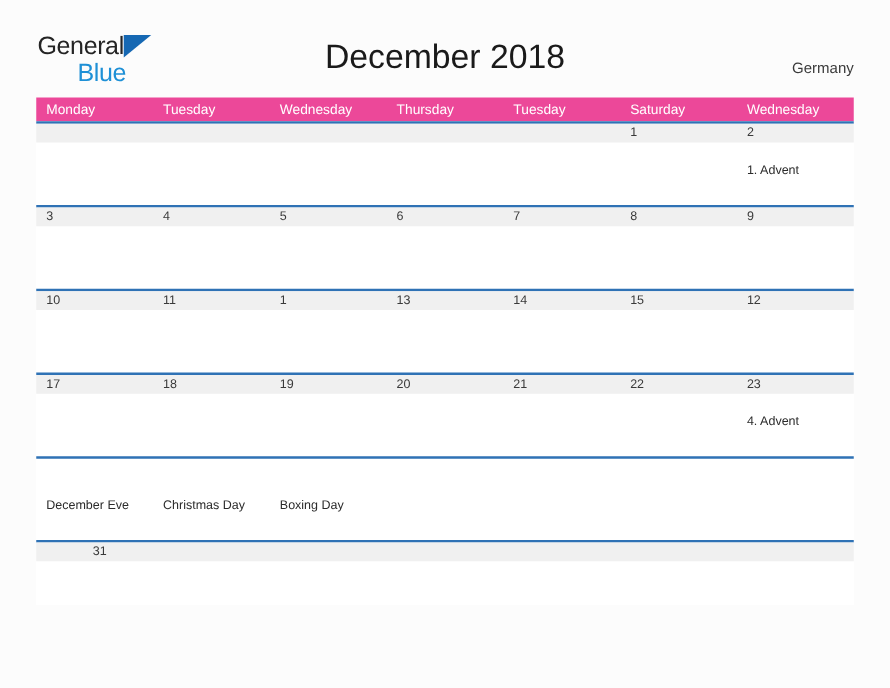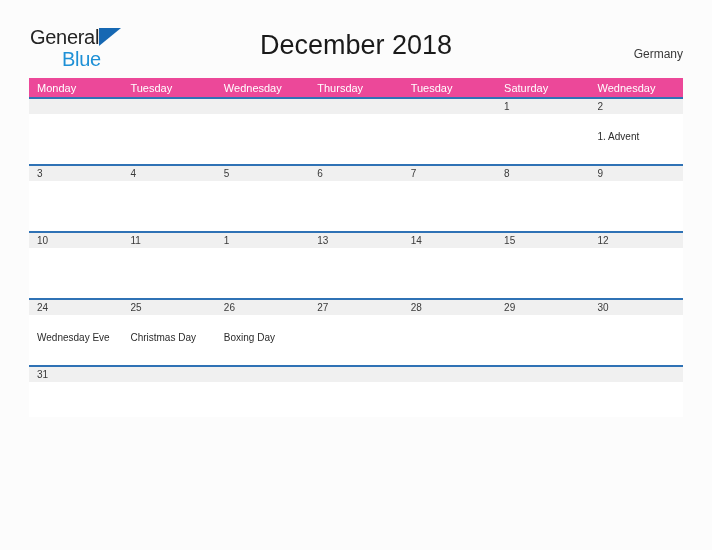--- a/index.html
+++ b/index.html
@@ -120,20 +120,21 @@
     height: 67px;
     border-top: 2px solid #2f72b5;
     box-sizing: border-box;
     background: #ffffff;
   }
   .week-row:first-of-type {
     border-top: none;
   }
   .week-row.last-row {
     height: 52px;
+    text-align: center;
   }
 
   .date-band {
     position: absolute;
     left: 0;
     top: 0;
     width: 100%;
     height: 15px;
     background: #f0f0f0;
     display: flex;
@@ -235,33 +236,44 @@
         <div class="date-band-cell">10</div>
         <div class="date-band-cell">11</div>
         <div class="date-band-cell">1</div>
         <div class="date-band-cell">13</div>
         <div class="date-band-cell">14</div>
         <div class="date-band-cell">15</div>
         <div class="date-band-cell">12</div>
       </div>
     </div>
 
-
-    <div class="week-row">
-      <div class="date-band">
-        <div class="date-band-cell">24</div>
-        <div class="date-band-cell">25</div>
-        <div class="date-band-cell">26</div>
-        <div class="date-band-cell">27</div>
-        <div class="date-band-cell">28</div>
-        <div class="date-band-cell">29</div>
-        <div class="date-band-cell">30</div>
+    <div class="week-row">
+      <div class="date-band">
+        <div class="date-band-cell">17</div>
+        <div class="date-band-cell">18</div>
+        <div class="date-band-cell">19</div>
+        <div class="date-band-cell">20</div>
+        <div class="date-band-cell">21</div>
+        <div class="date-band-cell">22</div>
+        <div class="date-band-cell">23</div>
       </div>
       <div class="events-band">
-        <div class="event-cell">Wednesday Eve</div>
+        <div class="event-cell"></div>
+        <div class="event-cell"></div>
+        <div class="event-cell"></div>
+        <div class="event-cell"></div>
+        <div class="event-cell"></div>
+        <div class="event-cell"></div>
+        <div class="event-cell">4. Advent</div>
+      </div>
+    </div>
+
+    <div class="week-row">
+      <div class="events-band">
+        <div class="event-cell">December Eve</div>
         <div class="event-cell">Christmas Day</div>
         <div class="event-cell">Boxing Day</div>
         <div class="event-cell"></div>
         <div class="event-cell"></div>
         <div class="event-cell"></div>
         <div class="event-cell"></div>
       </div>
     </div>
 
     <div class="week-row last-row">

